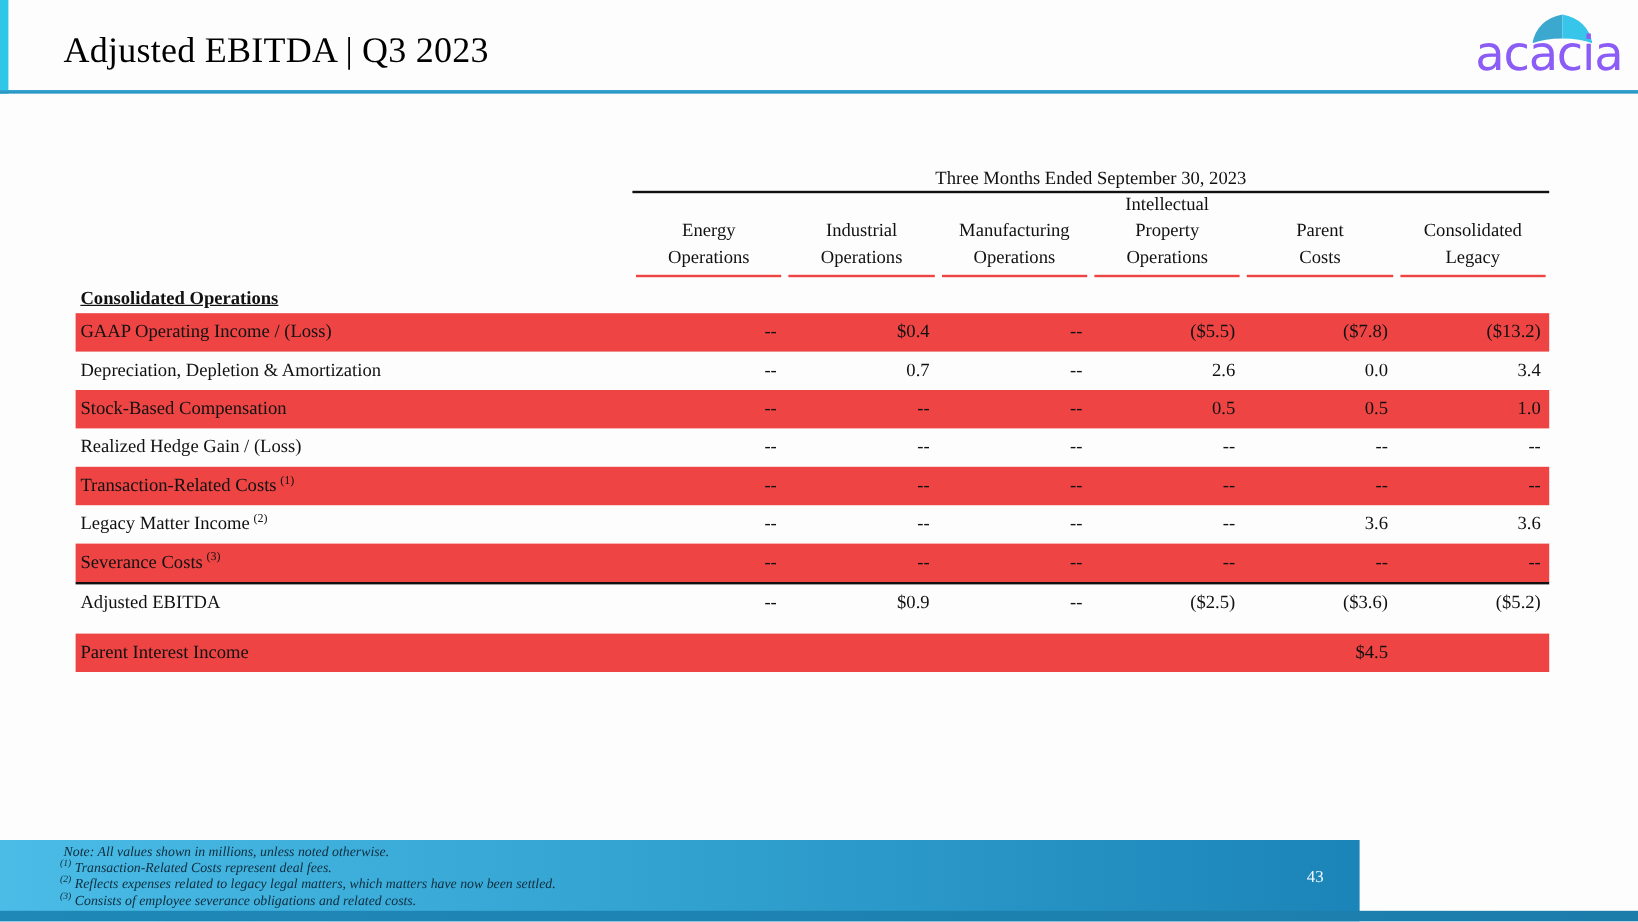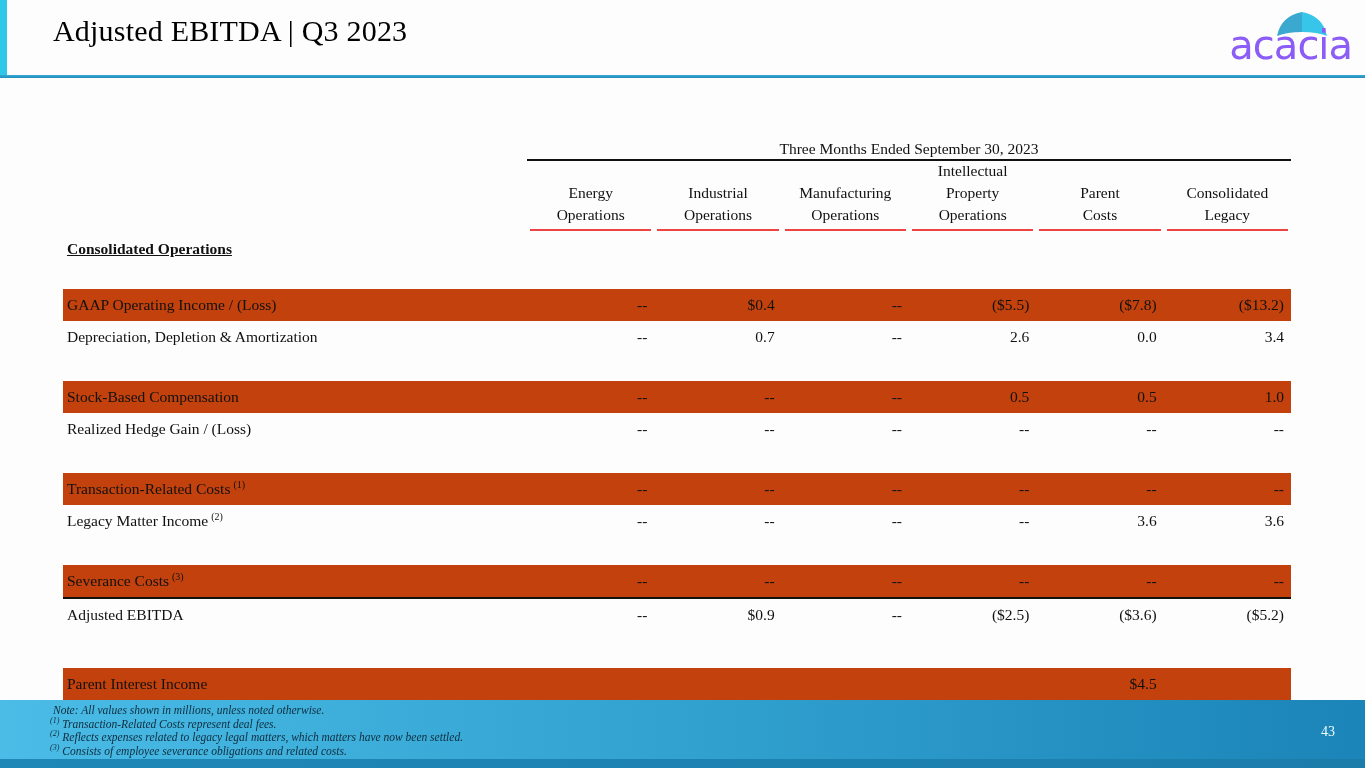--- a/index.html
+++ b/index.html
@@ -3,21 +3,21 @@
 <meta charset="utf-8">
 <style>
   * { margin:0; padding:0; box-sizing:border-box; }
   html,body { width:1365px; height:768px; overflow:hidden; }
   body { font-family:"Liberation Serif", serif; background:#fdfdfd; color:#111; position:relative; }
 
   .slide { position:absolute; inset:0; width:1365px; height:768px; background:#fdfdfd; }
 
   
   .accent-bar { position:absolute; left:0; top:0; width:7px; height:78px; background:#2fc7e8; }
-  .page-title { position:absolute; left:53px; top:14px; font-size:30px; letter-spacing:0.2px; color:#000; }
+  .page-title { position:absolute; left:53px; top:26px; font-size:30px; letter-spacing:0.2px; color:#000; }
   .header-rule { position:absolute; left:0; top:75px; width:1365px; height:3px;
                  background:linear-gradient(180deg,#3aa6d2,#1f8fc0); }
 
   .logo { position:absolute; right:13px; top:4px; width:160px; height:66px; }
   .logo-text { position:absolute; right:0; bottom:2px; font-family:"DejaVu Sans", sans-serif;
                font-size:40px; font-weight:500; color:#8b5cf6; letter-spacing:-1px; }
   .logo-arc { position:absolute; right:25px; top:7px; width:50px; height:26px; }
 
   
   .tbl { position:absolute; left:63px; top:140px; width:1228px; font-size:15.5px; }
@@ -28,30 +28,30 @@
 
   .cols-row { margin-top:7px; }
   .colhead { display:flex; flex-direction:column; justify-content:flex-end; text-align:center;
              border-bottom:2px solid #ef4444; padding-bottom:3px; margin:0 3px; height:63px;
              line-height:22px; }
 
   .section-row { margin-top:6px; height:24px; line-height:24px; }
   .section { font-weight:bold; text-decoration:underline; padding-left:4px; }
 
   .row { height:32px; line-height:32px; }
-  .row.stripe { background:#c2410c;margin-top:28px; }
+  .row.stripe { background:#ef4444; }
   .lbl { padding-left:4px; white-space:nowrap; }
   .lbl sup { font-size:10px; line-height:0; margin-left:3px; }
   .val { text-align:right; padding-right:7px; white-space:nowrap; }
 
   .row.total { border-top:2.5px solid #111; }
   .spacer { height:11px; }
 
   
-  .footer { position:absolute; left:0; bottom:0; width:1365px; height:68px;
+  .footer { position:absolute; left:0; bottom:0; width:1133px; height:68px;
             background:linear-gradient(90deg,#4abce6 0%,#2f9fce 55%,#1b84b8 100%); }
   .footer-strip { position:absolute; left:0; bottom:0; width:1365px; height:9px;
                   background:linear-gradient(90deg,#1f88b7,#1c7dab); }
   .notes { position:absolute; left:50px; top:4px; font-style:italic; color:#0e2c3d;
            font-size:11.5px; line-height:13.5px; }
   .note-line sup { font-size:8px; margin-right:3px; line-height:0; }
   .page-num { position:absolute; right:30px; top:24px; color:#f2fbff; font-size:14px; }
 </style>
 </head>
 <body>

